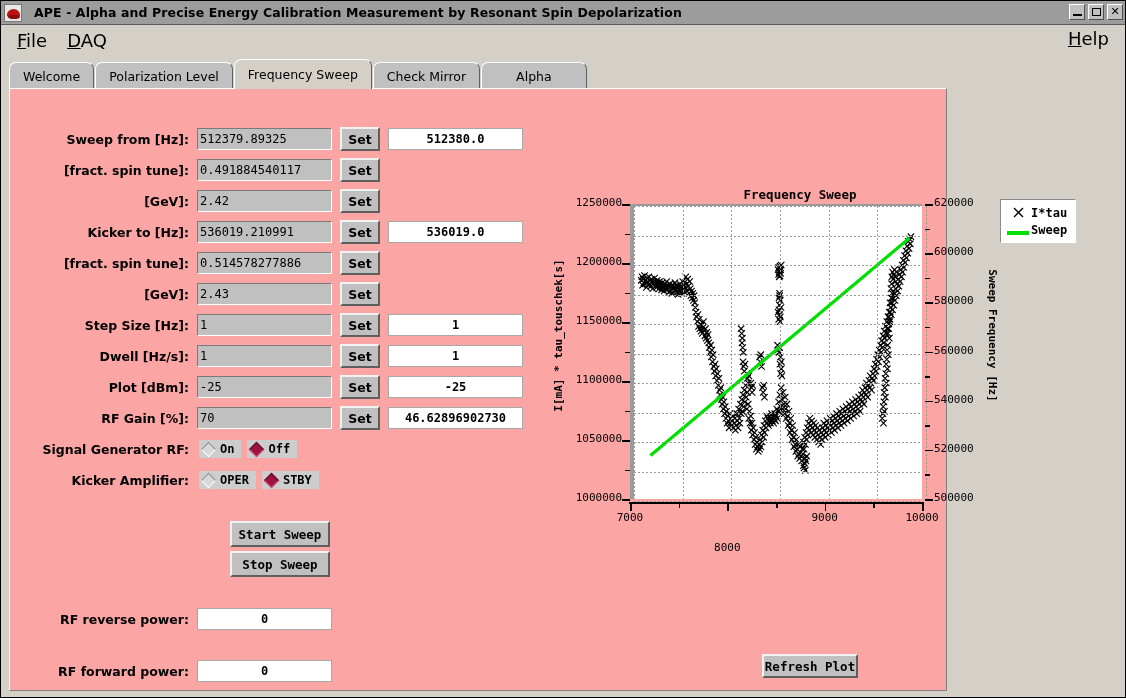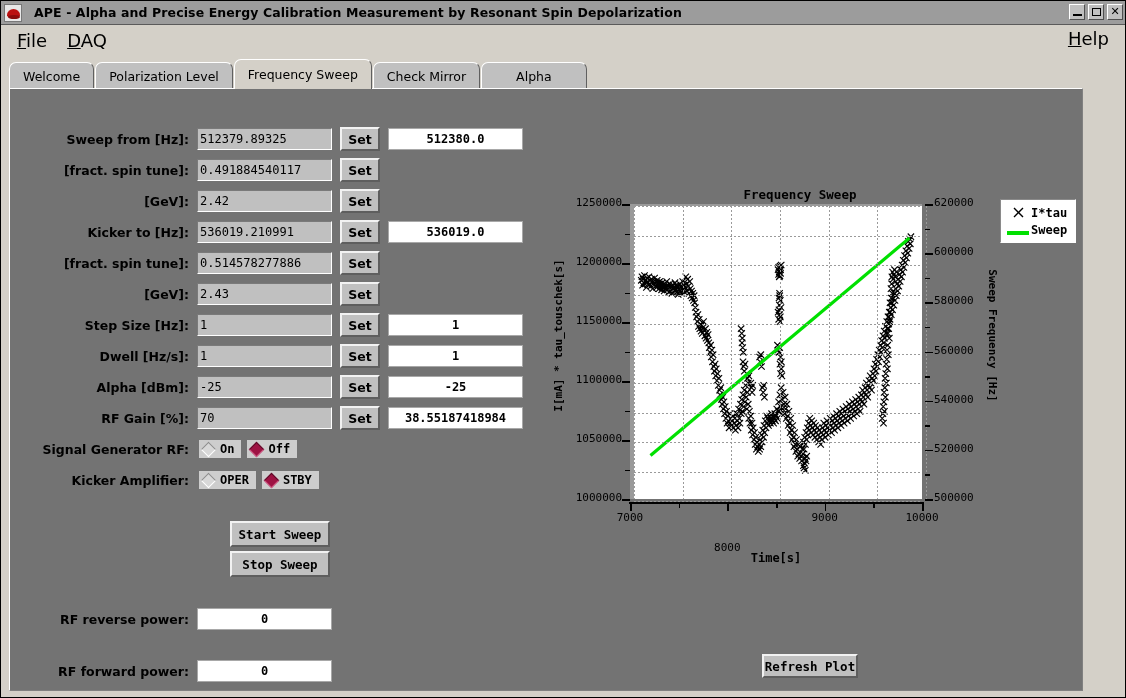--- a/index.html
+++ b/index.html
@@ -111,22 +111,22 @@
   }
   .tab.active {
     background: #d4d0c8;
     height: 30px;
     z-index: 5;
     font-weight: normal;
   }
   
   .panel {
     position: absolute; left: 8px; top: 87px;
-    width: 1074px; height: 603px;
-    background: #737373;
+    width: 938px; height: 603px;
+    background: #fca5a5;
     border-top: 1px solid #fff;
     border-left: 1px solid #fff;
     border-right: 1px solid #808080;
     border-bottom: 1px solid #808080;
   }
 
   
   .form { position: absolute; left: 0; top: 0; }
   .row {
     position: absolute;
@@ -411,31 +411,31 @@
       </div>
 
       <div class="row" style="left:22px; top:255px;">
         <div class="lbl">Dwell [Hz/s]:</div>
         <input class="field" value="1" style="">
         <div class="setbtn">Set</div>
         <div class="readout">1</div>
       </div>
 
       <div class="row" style="left:22px; top:286px;">
-        <div class="lbl">Alpha [dBm]:</div>
+        <div class="lbl">Plot [dBm]:</div>
         <input class="field" value="-25" style="">
         <div class="setbtn">Set</div>
         <div class="readout">-25</div>
       </div>
 
       <div class="row" style="left:22px; top:317px;">
         <div class="lbl">RF Gain [%]:</div>
         <input class="field" value="70" style="">
         <div class="setbtn">Set</div>
-        <div class="readout">38.55187418984</div>
+        <div class="readout">46.62896902730</div>
       </div>
 
       <div class="row" style="left:22px; top:348px;">
         <div class="lbl">Signal Generator RF:</div>
         <div class="radiogrp">
           <div class="radio">
             <span class="diamond"></span>
             <span class="radio-lbl">On</span>
           </div>
           <div class="radio">
@@ -546,21 +546,20 @@
           <div class="xtick" style="left: 294.667px; top: 332px;">9000</div>
           <div class="tickmark" style="left: 294.667px; top: 323px; width: 1.5px; height: 9px;"></div>
           <div class="xtick" style="left: 392px; top: 332px;">10000</div>
           <div class="tickmark" style="left: 392px; top: 323px; width: 1.5px; height: 9px;"></div>
           <div class="tickmark" style="left: 148.667px; top: 323px; width: 1.5px; height: 6px;"></div>
           <div class="tickmark" style="left: 246px; top: 323px; width: 1.5px; height: 6px;"></div>
           <div class="tickmark" style="left: 343.333px; top: 323px; width: 1.5px; height: 6px;"></div>
           <div class="tickmark" style="left: 99px; top: 323px; width: 294px; height: 1.5px;"></div>
         </div>
 
-      <div class="axis-label-x">Time[s]</div>
       <div class="axis-label-y-left">I[mA] * tau_touschek[s]</div>
       <div class="axis-label-y-right">Sweep Frequency [Hz]</div>
 
       <div class="legend">
         <div class="legend-row">
           <span class="legend-sym">
             <svg width="11" height="11" viewBox="0 0 11 11">
                 <path d="M1 1 L10 10 M10 1 L1 10" stroke="#000" stroke-width="1.4" fill="none"></path>
               </svg>
           </span>

